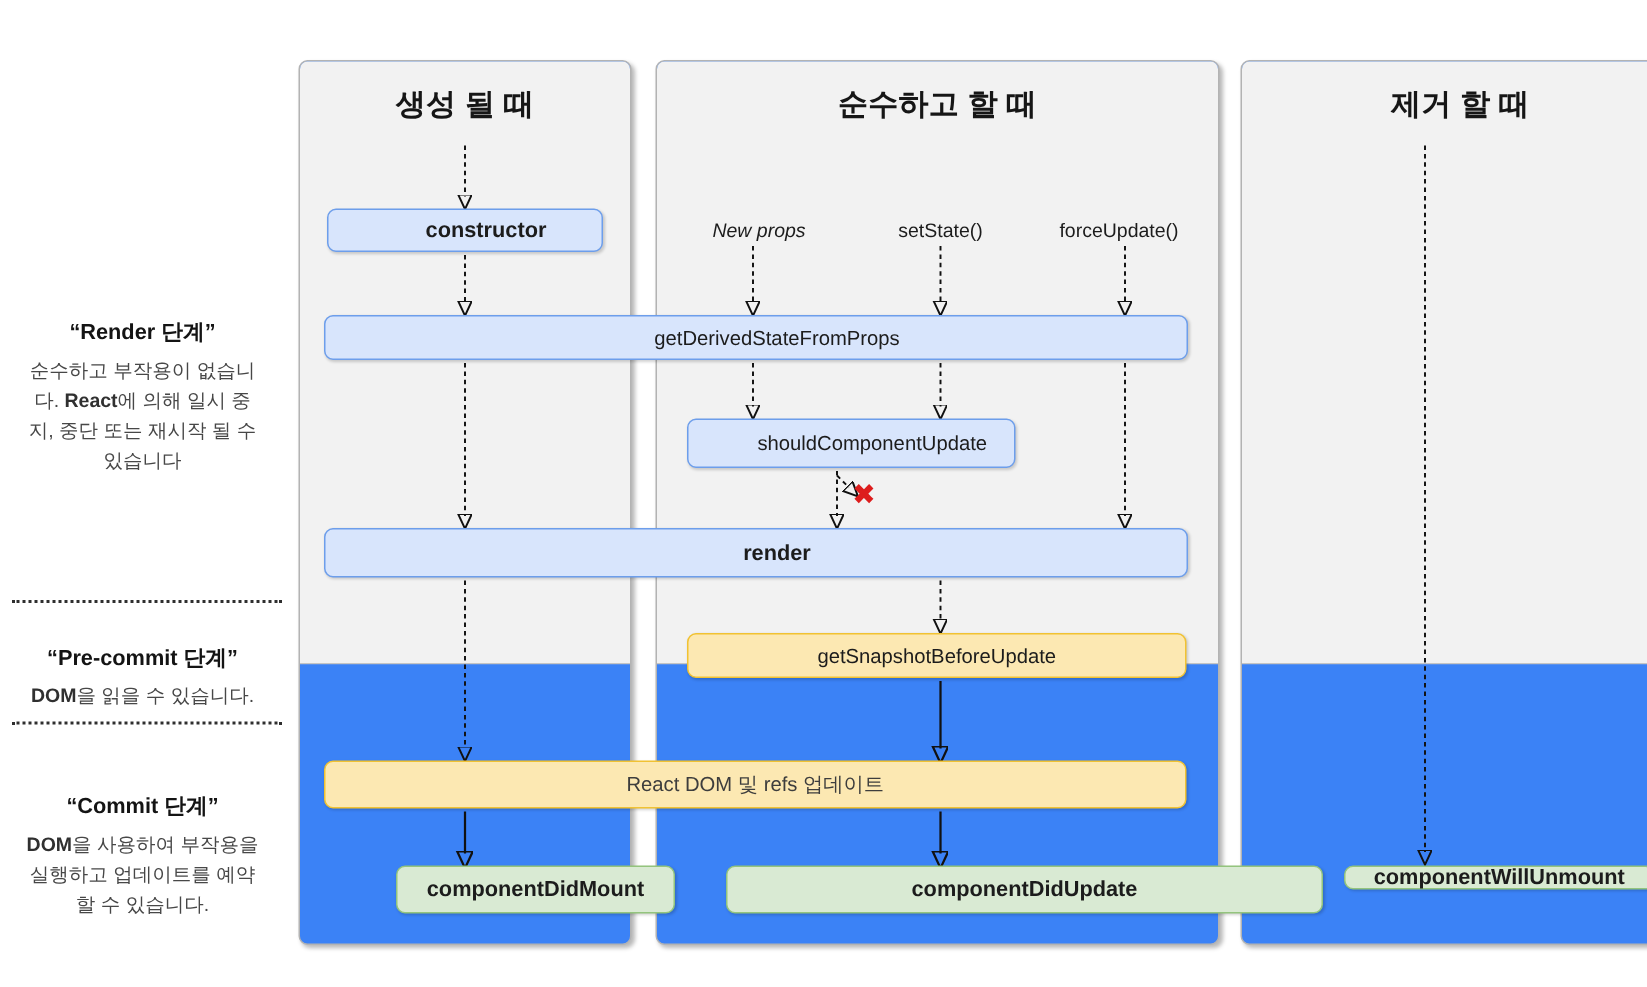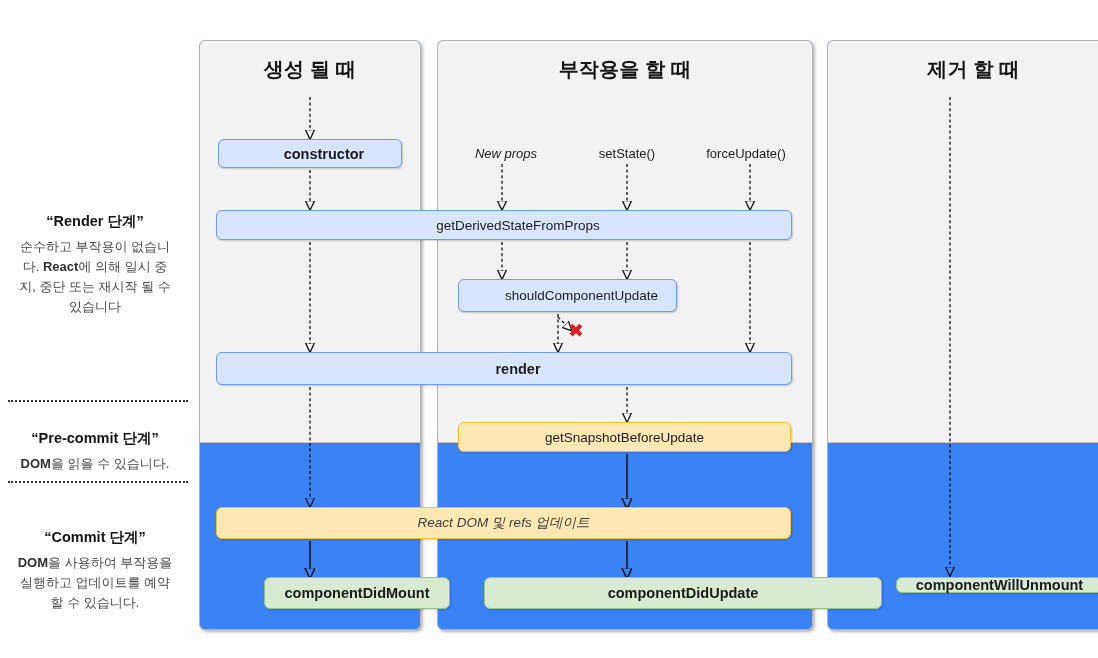--- a/index.html
+++ b/index.html
@@ -29,21 +29,21 @@
   .method-box{
     position:absolute;display:flex;align-items:center;justify-content:center;
     border-radius:6px;font-size:13.5px;color:#1c1c1c;z-index:3;
     box-shadow:1px 1px 2px rgba(0,0,0,.18);box-sizing:border-box;
     border:1.5px solid #999;
   }
   .blue  {background:var(--box-blue-fill,#d8e5fc);border-color:var(--box-blue-border,#6d9eeb);padding-left:28px;}
   .yellow{background:var(--box-yellow-fill,#fce8b2);border-color:var(--box-yellow-border,#f1c232);}
   .green {background:var(--box-green-fill,#d9ead3);border-color:var(--box-green-border,#93c47d);margin-left:48px;}
   .bold-label{font-weight:700;font-size:14.5px;}
-  .italic-label{font-style:italic;color:#3d3d3d;}
+  .italic-label{color:#3d3d3d;}
   #box-constructor{left:218px;top:139px;width:184px;height:29px;}
   #box-gdsfp{left:216px;top:210px;width:576px;height:30px;}
   #box-scu{left:458px;top:279px;width:219px;height:33px;}
   #box-render{left:216px;top:352px;width:576px;height:33px;}
   #box-gsbu{left:458px;top:422px;width:333px;height:30px;}
   #box-reactdom{left:216px;top:507px;width:575px;height:32px;}
   #box-cdm{left:216px;top:577px;width:186px;height:32px;}
   #box-cdu{left:436px;top:577px;width:398px;height:32px;text-align:right;}
   #box-cwu{left:848px;top:577px;width:207px;height:16px;}
   
@@ -102,21 +102,21 @@
     <div class="phase-title">“Commit 단계”</div>
     <div class="phase-desc"><span></span><b>DOM</b><span>을 사용하여 부작용을 실행하고 업데이트를 예약 할 수 있습니다.</span></div>
   </div>
 
   <div class="column col-mount">
     <div class="column-shade"></div>
     <div class="column-header">생성 될 때</div>
   </div>
   <div class="column col-update">
     <div class="column-shade"></div>
-    <div class="column-header">부작용을 할 때</div>
+    <div class="column-header">순수하고 할 때</div>
   </div>
   <div class="column col-unmount">
     <div class="column-shade"></div>
     <div class="column-header">제거 할 때</div>
   </div>
 
   <svg class="arrows" viewBox="0 0 1098 658">
     <defs>
       <marker id="ah" markerWidth="9" markerHeight="8" refX="1" refY="3.5" orient="auto">
         <path d="M0,0 L7.5,3.5 L0,7 Z" fill="#111" stroke="none"></path>

